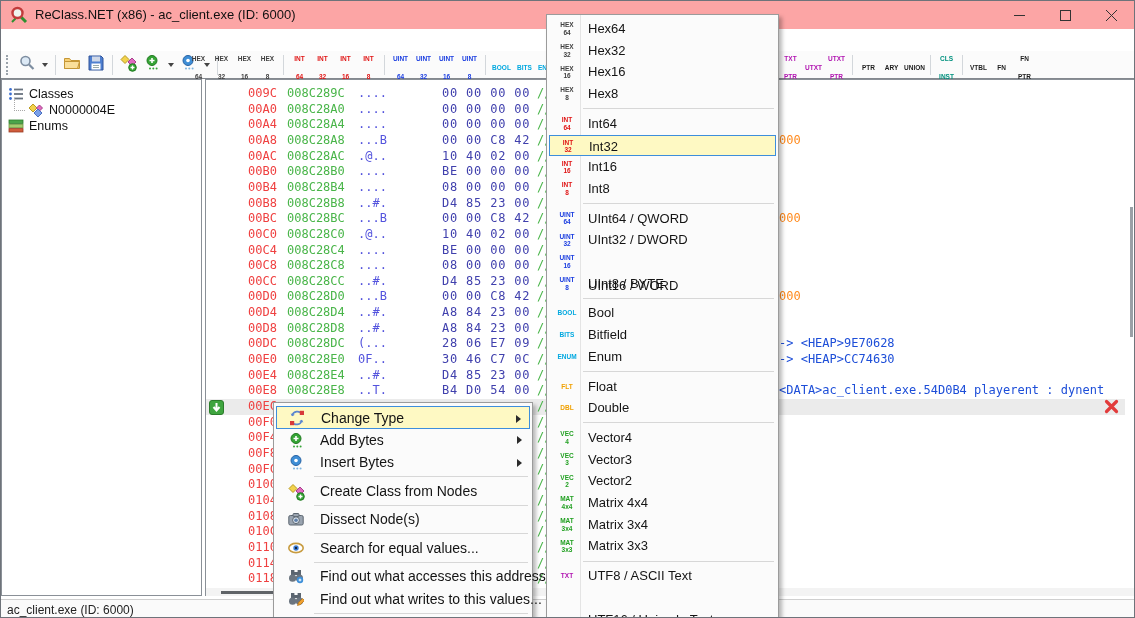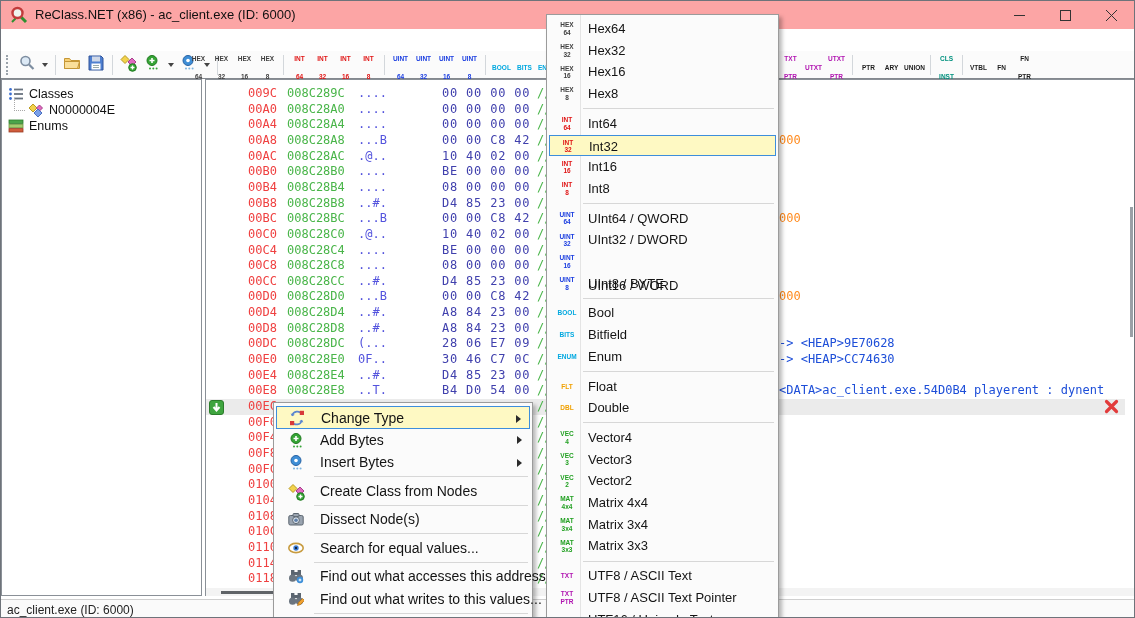--- a/index.html
+++ b/index.html
@@ -553,27 +553,20 @@
         </span>
         <span class="mi-label" style="line-height: 21.7px;">Matrix 3x3</span>
       </div>
       <div class="msep" style="top: 545.6px; left: 36px;"></div>
       <div class="mitem" style="top: 550.1px; height: 21.7px;">
         <span class="mi-ticon">
           <span class="ticon c-purple">TXT</span>
         </span>
         <span class="mi-label" style="line-height: 21.7px;">UTF8 / ASCII Text</span>
       </div>
-      <div class="mitem" style="top: 571.8px; height: 21.7px;">
-        <span class="mi-ticon">
-          <span class="ticon c-purple">TXT
-PTR</span>
-        </span>
-        <span class="mi-label" style="line-height: 21.7px;">UTF8 / ASCII Text Pointer</span>
-      </div>
       <div class="mitem" style="top: 593.5px; height: 21.7px;">
         <span class="mi-ticon">
           <span class="ticon c-purple">UTXT</span>
         </span>
         <span class="mi-label" style="line-height: 21.7px;">UTF16 / Unicode Text</span>
       </div>
     </div>
 
 </div>
 

